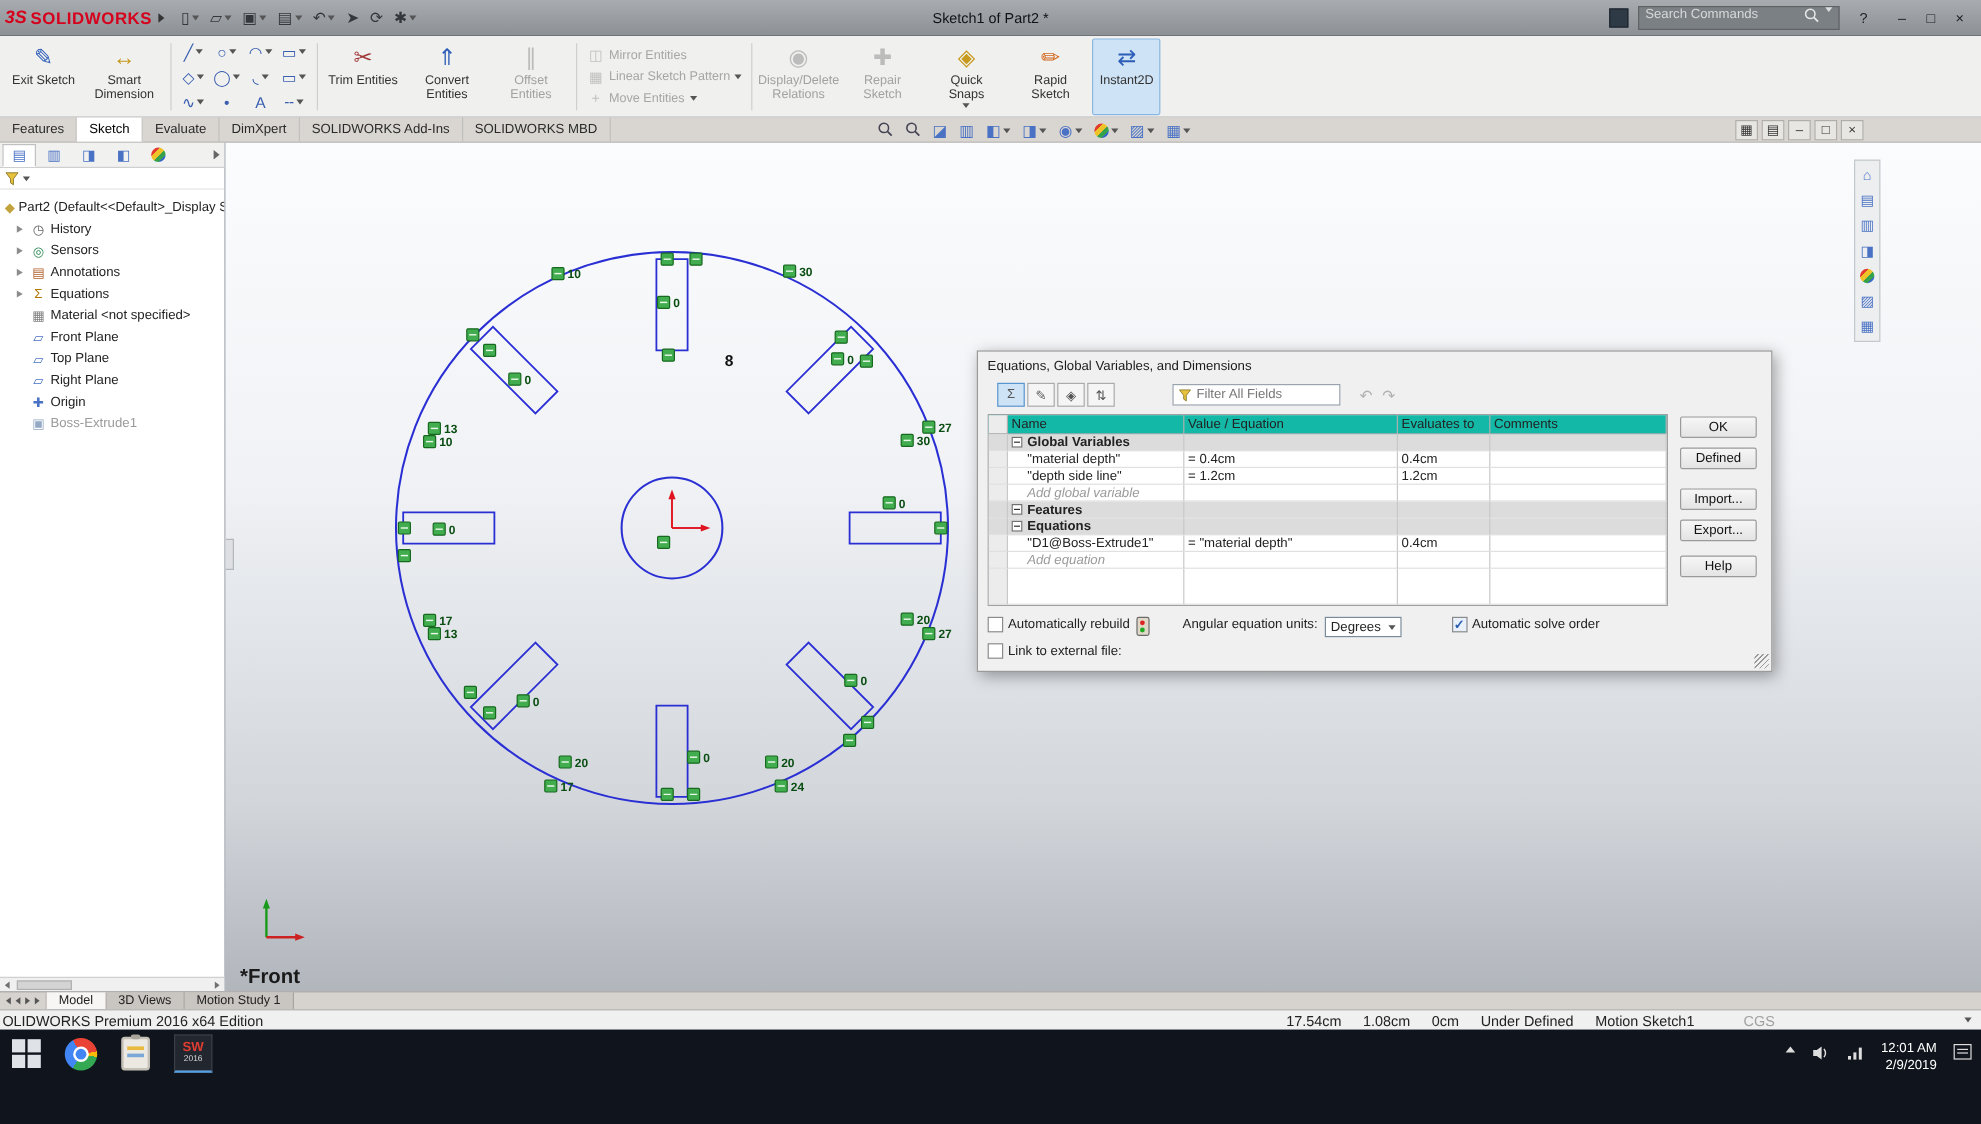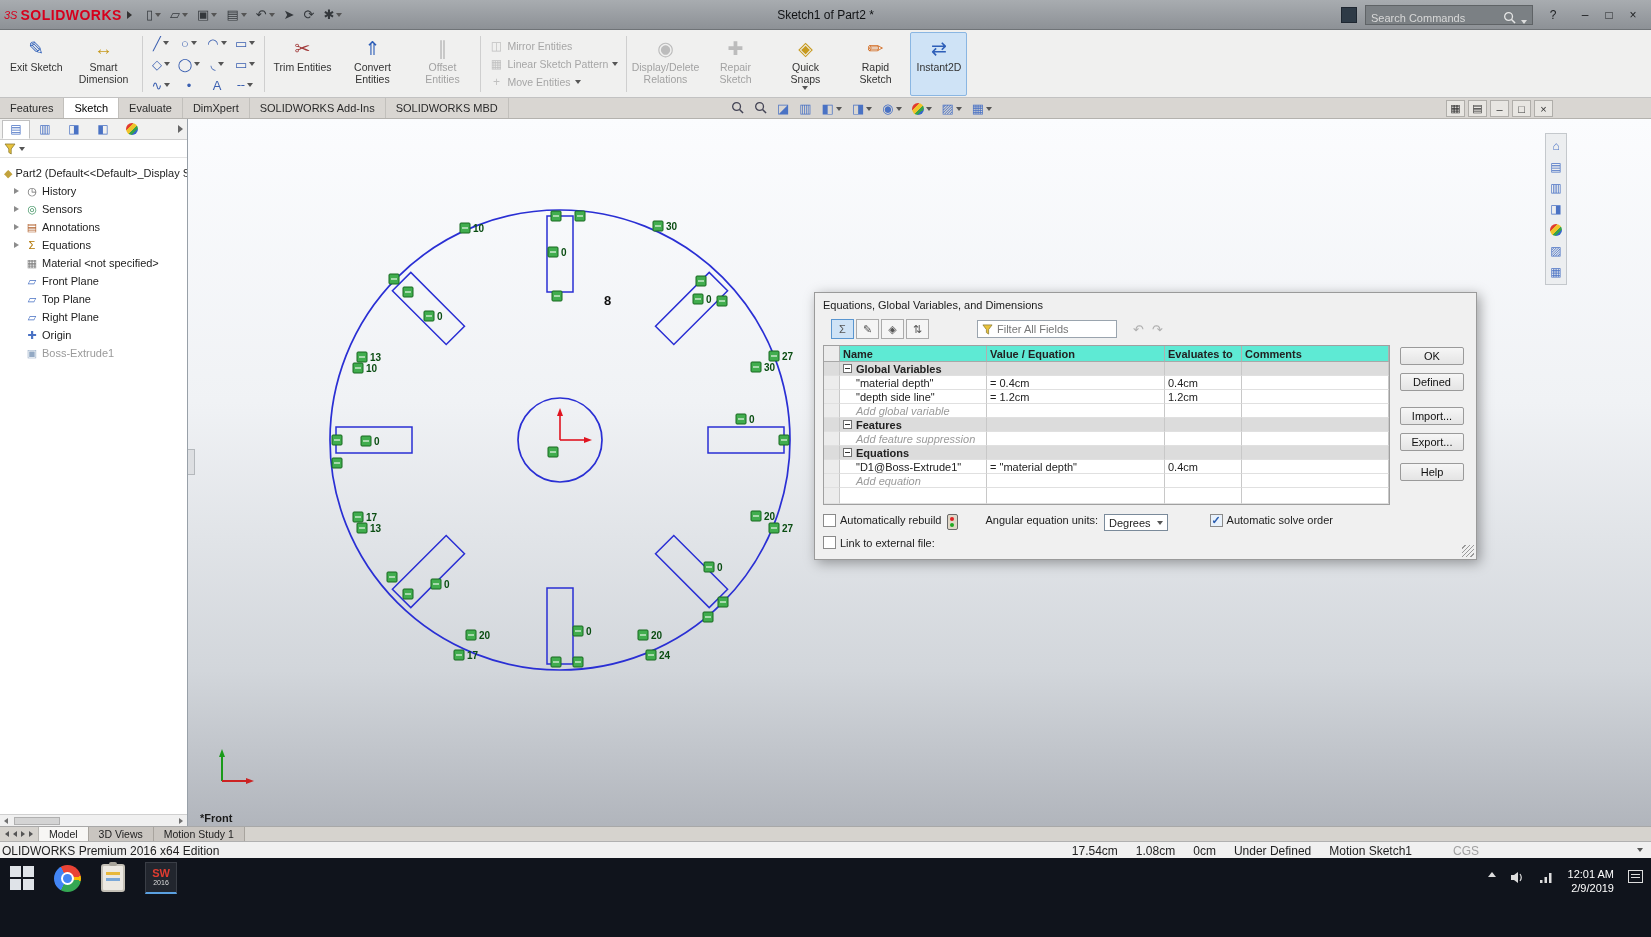--- a/index.html
+++ b/index.html
@@ -2,29 +2,29 @@
 <html><head>
 <meta charset="utf-8">
 <style>
   *{box-sizing:border-box;margin:0;padding:0}
   body{font-family:"Liberation Sans",sans-serif;font-size:11px;color:#222;background:#000}
   .app{position:relative;width:1651px;height:937px;overflow:hidden;background:#bcc0c6}
 
   
   .titlebar{position:absolute;left:0;top:0;width:100%;height:30px;background:linear-gradient(#a8acb0,#8d9196);display:flex;align-items:center;padding:0 4px;border-bottom:1px solid #6f7377}
   .logo{display:flex;align-items:center;gap:3px;margin-right:10px}
-  .logo-mark{color:#d6001c;font-weight:normal;font-style:italic;font-size:11px}
+  .logo-mark{color:#d6001c;font-weight:bold;font-style:italic;font-size:15px}
   .logo-text{color:#d6001c;font-weight:bold;font-size:14px;letter-spacing:.5px}
   .logo-arrow{width:0;height:0;border-top:4px solid transparent;border-bottom:4px solid transparent;border-left:5px solid #333;margin-left:2px}
   .qat{display:flex;align-items:center;gap:1px}
   .qat-btn{display:flex;align-items:center;height:22px;padding:0 4px;color:#34383c;font-size:13px;gap:2px}
   .caret{display:inline-block;width:0;height:0;border-left:3px solid transparent;border-right:3px solid transparent;border-top:4px solid #555}
   .doc-title{position:absolute;left:50%;transform:translateX(-50%);top:8px;font-size:12px;color:#101214}
   .tb-right{margin-left:auto;display:flex;align-items:center;gap:8px;padding-right:2px}
-  .search-box{width:168px;height:20px;background:#7b8084;border:1px solid #5f6366;display:flex;align-items:flex-end;padding:0 5px;gap:5px}
+  .search-box{width:168px;height:20px;background:#7b8084;border:1px solid #5f6366;display:flex;align-items:flex-start;padding:0 5px;gap:5px}
   .search-box input{flex:1;background:transparent;border:none;outline:none;color:#eee;font-size:11px;font-family:"Liberation Sans",sans-serif;min-width:0}
   .search-box input::placeholder{color:#d8d8d8}
   .win-btn{width:24px;height:20px;display:flex;align-items:center;justify-content:center;color:#1c1e20;font-size:12px}
   .tb-appicon{width:16px;height:16px;background:#2e3a46;border:1px solid #1e2630;display:inline-block}
 
   
   .ribbon{position:absolute;left:0;top:30px;width:100%;height:68px;background:#f0f0ef;border-bottom:1px solid #c2c2c2;display:flex;align-items:stretch;padding:2px 2px 1px 4px}
   .rb-sep{width:1px;background:#cfcfcf;margin:4px 3px}
   .rbbig{display:flex;flex-direction:column;align-items:center;justify-content:flex-start;padding:3px 5px 1px;font-size:10.5px;line-height:1.12;text-align:center;color:#333;max-width:70px;min-width:40px;border:1px solid transparent;border-radius:2px}
   .rbbig .ig{height:26px;display:flex;align-items:center;font-size:19px}
@@ -68,38 +68,38 @@
   .panel-hscroll{position:absolute;left:0;bottom:0;width:187px;height:12px;background:#f0f0f0;border-top:1px solid #d0d0d0;display:flex;align-items:center}
   .ps-arrow{width:12px;height:12px;display:flex;align-items:center;justify-content:center}
   .ps-arrow::before{content:"";width:0;height:0;border-top:3px solid transparent;border-bottom:3px solid transparent}
   .ps-left::before{border-right:4px solid #707070}
   .ps-right{margin-left:auto}
   .ps-right::before{border-left:4px solid #707070}
   .ps-thumb{width:46px;height:8px;background:#d4d4d4;border:1px solid #b0b0b0;margin-left:2px}
 
   .viewport{position:absolute;left:188px;top:0;right:0;height:100%;background:linear-gradient(180deg,#fbfcfe 0%,#f0f2f5 40%,#d2d6db 78%,#b1b5bc 100%);overflow:hidden}
   #sketch-svg{position:absolute;left:0;top:0;width:100%;height:100%}
-  .front-label{position:absolute;left:12px;bottom:2px;font-size:11px;font-weight:bold;color:#1a1a1a}
+  .front-label{position:absolute;left:12px;bottom:2px;font-size:17px;font-weight:bold;color:#1a1a1a}
   .taskpane{position:absolute;right:84px;top:14px;width:22px;display:flex;flex-direction:column;gap:3px;background:#eceef0;border:1px solid #c4c8cc;padding:3px 0;align-items:center}
   .tp-btn{width:18px;height:18px;display:flex;align-items:center;justify-content:center;color:#4a72c4;font-size:12px}
   .ball{width:12px;height:12px;border-radius:50%;background:linear-gradient(135deg,#e23b2e 0 30%,#eec32a 30% 55%,#37a24c 55% 75%,#3566c8 75% 100%)}
   .flyout-handle{position:absolute;left:0;top:330px;width:7px;height:26px;background:#dddfe2;border:1px solid #b4b8bc;border-left:none}
 
   
   .dialog{position:absolute;left:626px;top:173px;width:663px;height:268px;background:#f0f0f0;border:1px solid #9a9a9a;box-shadow:3px 3px 12px rgba(0,0,0,.35)}
   .dlg-title{height:24px;display:flex;align-items:center;padding:0 8px;font-size:11px;color:#1a1a1a}
   .dlg-toolbar{position:absolute;left:16px;top:26px;display:flex;align-items:center;gap:2px}
   .vbtn{width:23px;height:20px;border:1px solid #ababab;background:#f5f5f5;display:flex;align-items:center;justify-content:center;font-size:11px;color:#555}
   .vbtn.active{background:#cfe3f6;border-color:#5a96d0}
   .fbox{width:140px;height:18px;background:#fff;border:1px solid #9aa4ae;display:flex;align-items:center;gap:4px;padding:0 4px;margin-left:46px}
   .fbox .ftext{color:#777}
   .dlg-undo{display:flex;gap:8px;margin-left:14px;color:#b0b0b0;font-size:13px}
   .tbl{position:absolute;left:8px;top:52px;width:567px;height:160px;background:#fff;border:1px solid #a0a0a0;display:flex;flex-direction:column;font-size:11px}
   .tr{display:flex;height:14px;flex:0 0 auto}
-  .tr.hdr{height:16px;font-weight:bold;background:#5eead4}
+  .tr.hdr{height:16px;font-weight:normal;background:#14b8a6}
   .tr.grp{background:#dcdcdc;font-weight:bold}
   .tr.fill{flex:1 1 auto;height:auto}
   .td{border-right:1px solid #c8c8c8;border-bottom:1px solid #e0e0e0;padding:0 3px;display:flex;align-items:center;overflow:hidden;white-space:nowrap}
   .tr.hdr .td{border-bottom:1px solid #a8a8a8;border-right:1px solid #b0b0b0}
   .c0{width:16px;background:#ececec}
   .c1{width:147px}
   .c2{width:178px}
   .c3{width:77px}
   .c4{flex:1}
   .td.name-ind{padding-left:16px}
@@ -727,27 +727,20 @@
             <div class="tr grp">
               <span class="td c0" style="background: rgb(220, 220, 220);"></span>
               <span class="td c1">
                 <span class="minusbox"></span>
                 <span>Features</span>
               </span>
               <span class="td c2"></span>
               <span class="td c3"></span>
               <span class="td c4"></span>
             </div>
-            <div class="tr">
-              <span class="td c0"></span>
-              <span class="td c1 addlbl">Add feature suppression</span>
-              <span class="td c2"></span>
-              <span class="td c3"></span>
-              <span class="td c4"></span>
-            </div>
             <div class="tr grp">
               <span class="td c0" style="background: rgb(220, 220, 220);"></span>
               <span class="td c1">
                 <span class="minusbox"></span>
                 <span>Equations</span>
               </span>
               <span class="td c2"></span>
               <span class="td c3"></span>
               <span class="td c4"></span>
             </div>

